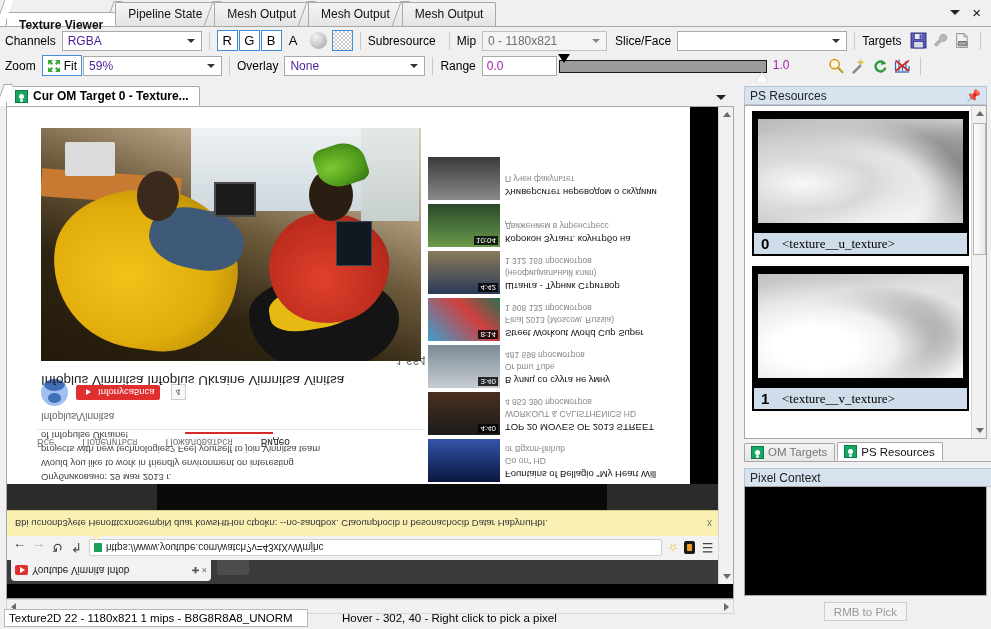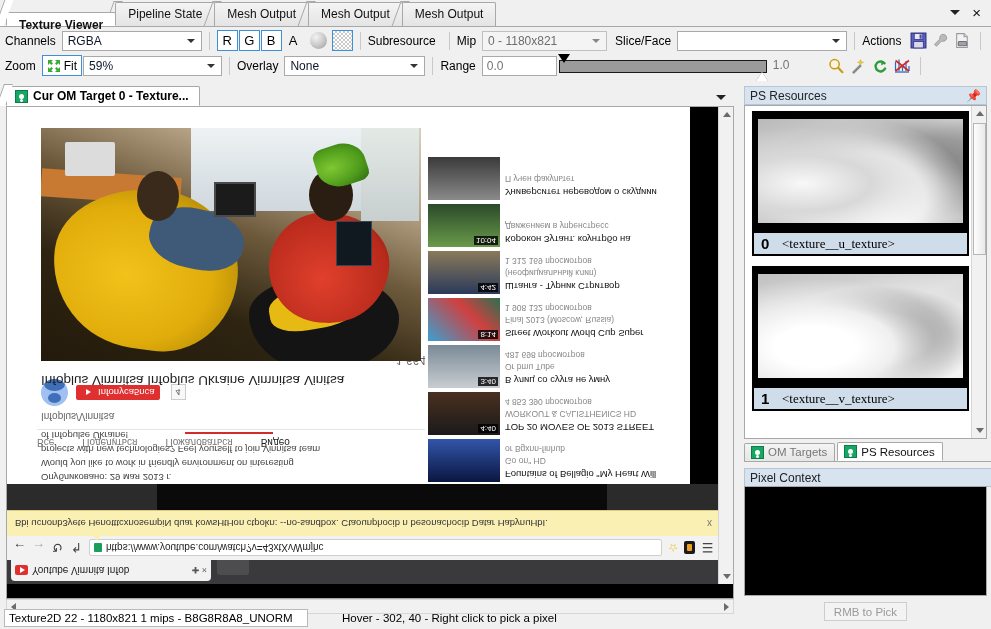--- a/index.html
+++ b/index.html
@@ -66,21 +66,21 @@
     display: flex; align-items: center;
     padding-left: 5px;
     font-size: 12px;
   }
   #toolbar1 { top: 28px; }
   #toolbar2 { top: 53px; }
   .tb-label { color: #000; margin-right: 6px; white-space: nowrap; }
   .combo {
     height: 20px; background: #fff; border: 1px solid #a9a9a9;
     display:flex; align-items:center; justify-content:space-between;
-    padding: 0 2px 0 5px; font-size:12px; color:#0f172a;
+    padding: 0 2px 0 5px; font-size:12px; color:#4c1d95;
   }
   .combo.disabled { background:#f4f4f4; color:#6d6d6d; border-color:#c0c0c0; }
   .combo .arrow { width:0;height:0;border-left:4px solid transparent;border-right:4px solid transparent;border-top:4px solid #333; margin:0 4px; }
   .combo.disabled .arrow { border-top-color:#888; }
   .sep { width:1px; height:18px; background:#c8c8c8; margin:0 7px; }
 
   .chanbtn {
     width: 21px; height: 21px; line-height:19px; text-align:center;
     border: 1px solid #3c8fd8; background: #fff; font-size: 13px; color:#000;
     margin-right: 1px;
@@ -97,21 +97,21 @@
     background-size: 4px 4px; background-position: 0 0, 2px 2px;
     background-color:#fff;
   }
   .fitbtn {
     display:flex;align-items:center;gap:3px;height:21px;
     border:1px solid #3c8fd8; background:#fff; padding: 0 4px;
   }
   .fiticon { width:14px;height:14px; position:relative; }
   .textbox {
     height:20px; background:#fff; border:1px solid #a9a9a9;
-    padding: 0 4px; font-size:12px; line-height:18px; color:#737373;
+    padding: 0 4px; font-size:12px; line-height:18px; color:#a21caf;
   }
   .rangeslider {
     position: relative; height: 16px; margin: 0 2px; background: transparent;
   }
   .rangetrack {
     position:absolute; left:0; right:0; top:2px; height:13px;
     background:#9b9b9b; border:1px solid #1a1a1a;
   }
   .thumb-l { position:absolute; left:-1px; top:-4px; width:0;height:0;
     border-left:6px solid transparent;border-right:6px solid transparent;border-top:9px solid #000; }
@@ -373,21 +373,21 @@
     <div class="combo disabled" style="width:125px">
       <span>0 - 1180x821</span>
       <span class="arrow"></span>
     </div>
     <span class="tb-label" style="margin-left:8px">Slice/Face</span>
     <div class="combo" style="width:170px">
       <span></span>
       <span class="arrow"></span>
     </div>
     <div class="sep"></div>
-    <span class="tb-label">Actions</span>
+    <span class="tb-label">Targets</span>
     <div class="icnbtn">
       <svg width="17" height="17" viewBox="0 0 16 16" aria-hidden="true">
         <rect x="1" y="1" width="14" height="14" fill="#5a5fc0" stroke="#2b2f80"></rect>
         <rect x="4" y="1.5" width="8" height="5.5" fill="#e9e9f5" stroke="#2b2f80" stroke-width="0.7"></rect>
         <rect x="9" y="2.3" width="2" height="4" fill="#4a4f9a"></rect>
         <rect x="3.5" y="9" width="9" height="6" fill="#d8d8ea" stroke="#2b2f80" stroke-width="0.7"></rect>
       </svg>
     </div>
     <div class="icnbtn">
       <svg width="17" height="17" viewBox="0 0 16 16" aria-hidden="true">

